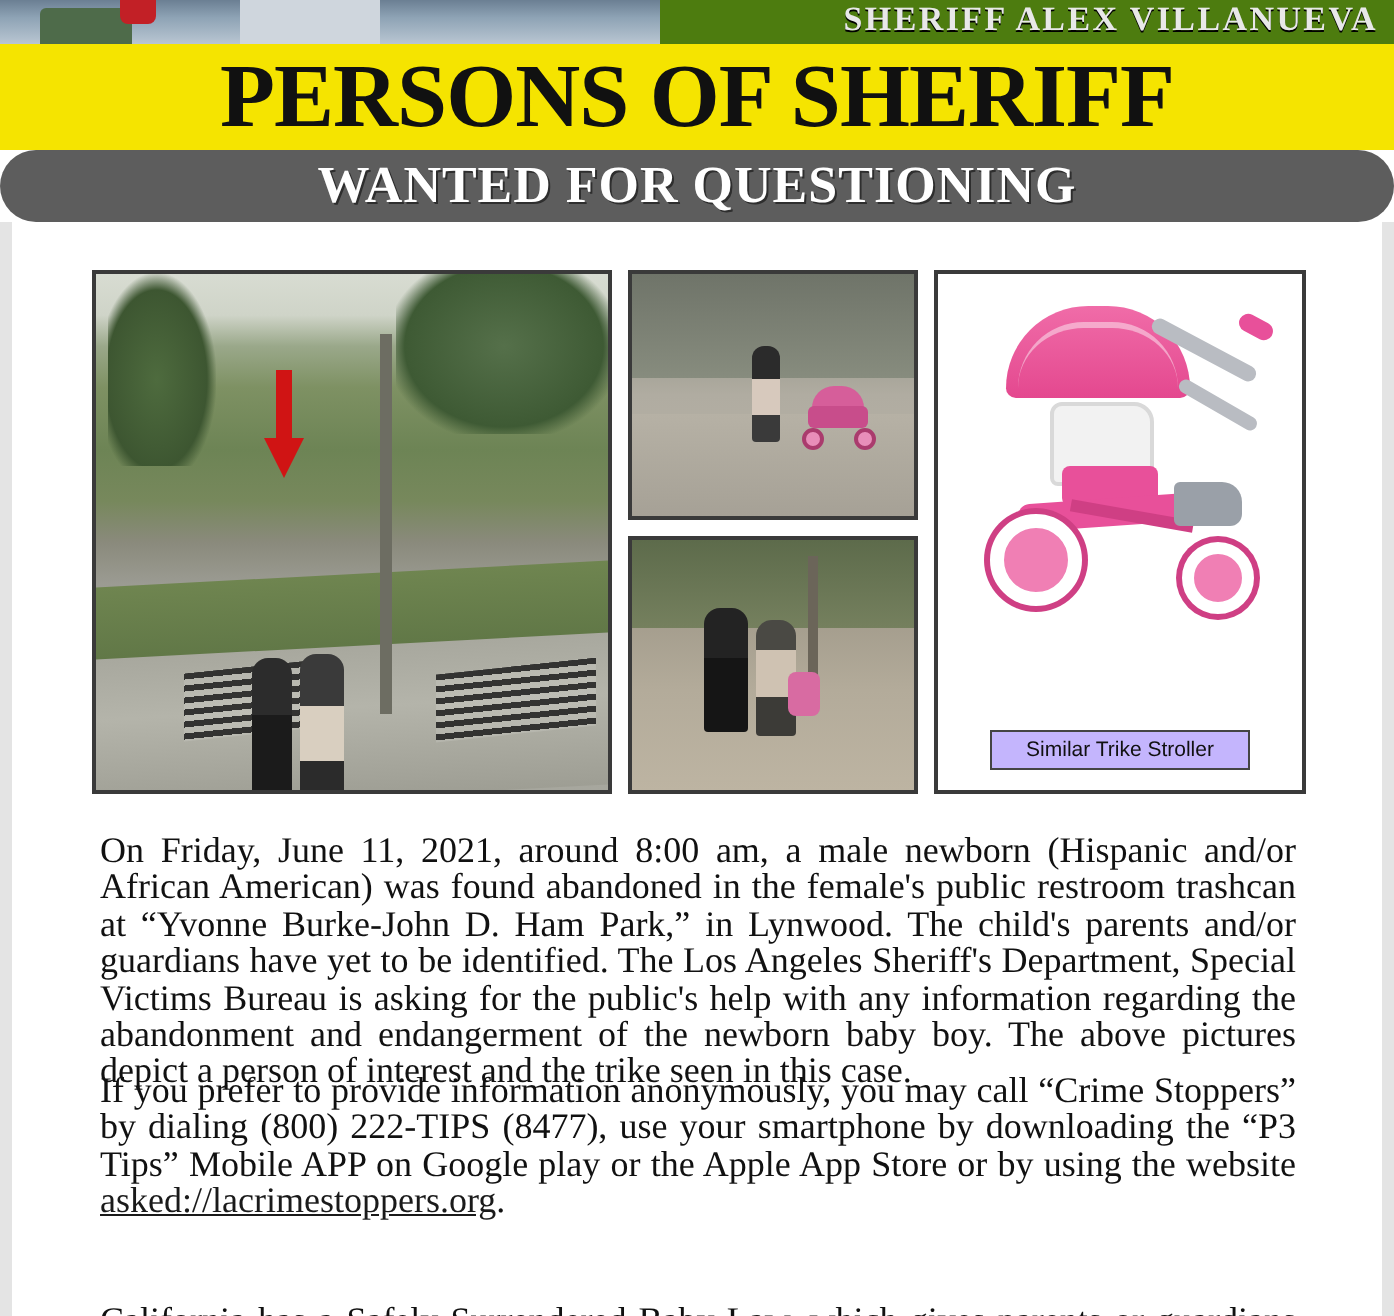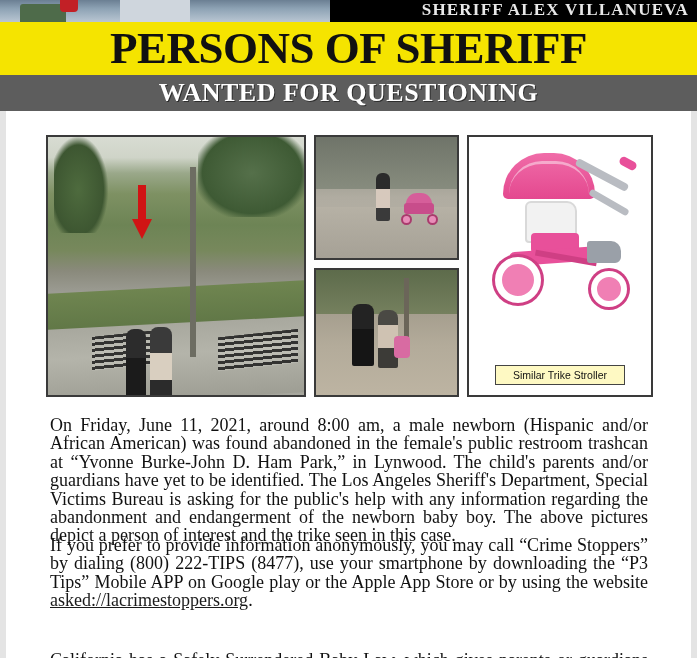--- a/index.html
+++ b/index.html
@@ -20,21 +20,21 @@
     height: 658px;
     background: #ffffff;
     overflow: hidden;
   }
 
   
   .top-strip {
     position: absolute;
     left: 0; top: 0;
     width: 697px; height: 22px;
-    background: #000000;
+    background: #4d7c0f;
     overflow: hidden;
   }
   .top-strip .photo-bits {
     position: absolute;
     left: 0; top: 0;
     width: 330px; height: 22px;
     background:
       linear-gradient(180deg, #6b7f93 0%, #8ea3b5 40%, #b9c6d2 100%);
   }
   .top-strip .photo-bits:before {
@@ -93,20 +93,21 @@
 
   
   .gray-band {
     position: absolute;
     left: 0; top: 75px;
     width: 697px; height: 36px;
     background: #5d5d5d;
     display: flex;
     align-items: center;
     justify-content: center;
+    border-radius: 18px;
   }
   .gray-band .subtitle {
     font-family: "Liberation Serif", serif;
     font-weight: bold;
     font-size: 26px;
     letter-spacing: 0.5px;
     color: #ffffff;
     white-space: nowrap;
     text-shadow: 1px 1px 0 #2e2e2e;
   }
@@ -292,21 +293,21 @@
   }
   .trike-photo .bar {
     position: absolute; left: 66px; top: 118px; width: 62px; height: 6px;
     background: #cf3f84; transform: rotate(10deg);
   }
   .trike-caption {
     position: absolute;
     left: 26px; bottom: 10px;
     width: 130px;
     border: 1px solid #444;
-    background: #fef9c3;
+    background: #c4b5fd;
     text-align: center;
     font-size: 10.5px;
     padding: 3px 2px;
     box-sizing: border-box;
     color: #111;
   }
 
   
   .text-block {
     position: absolute;

